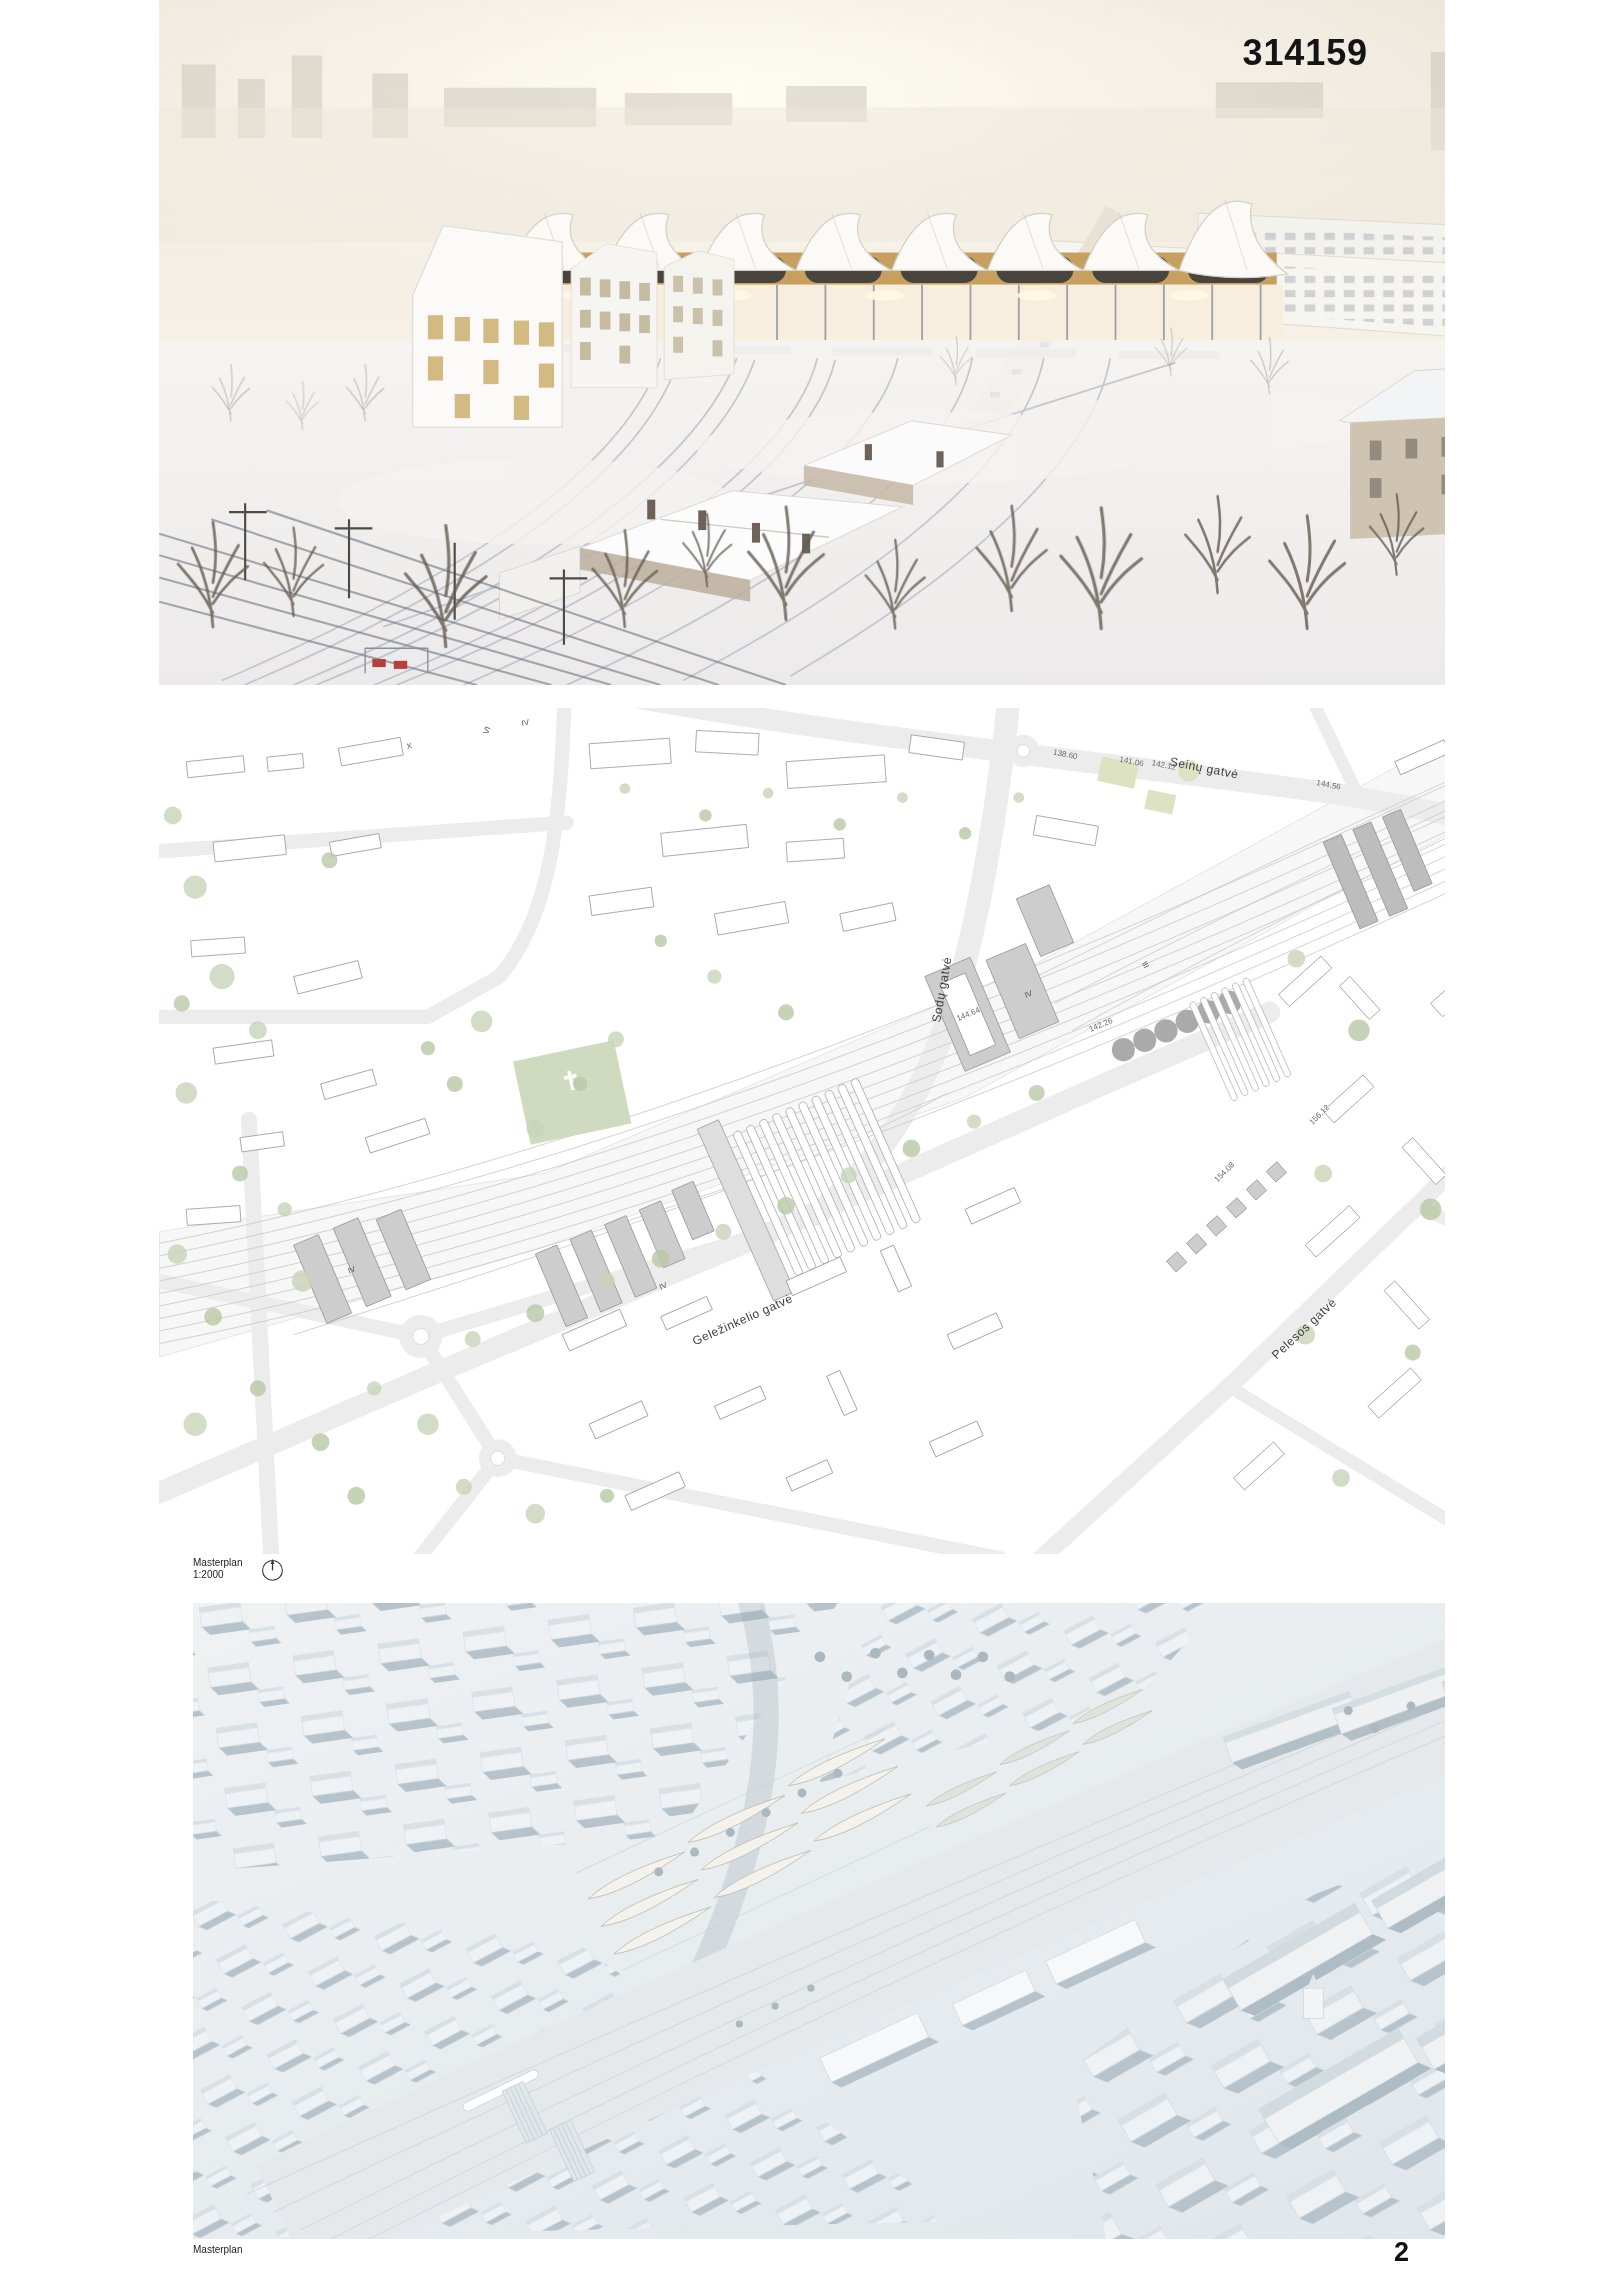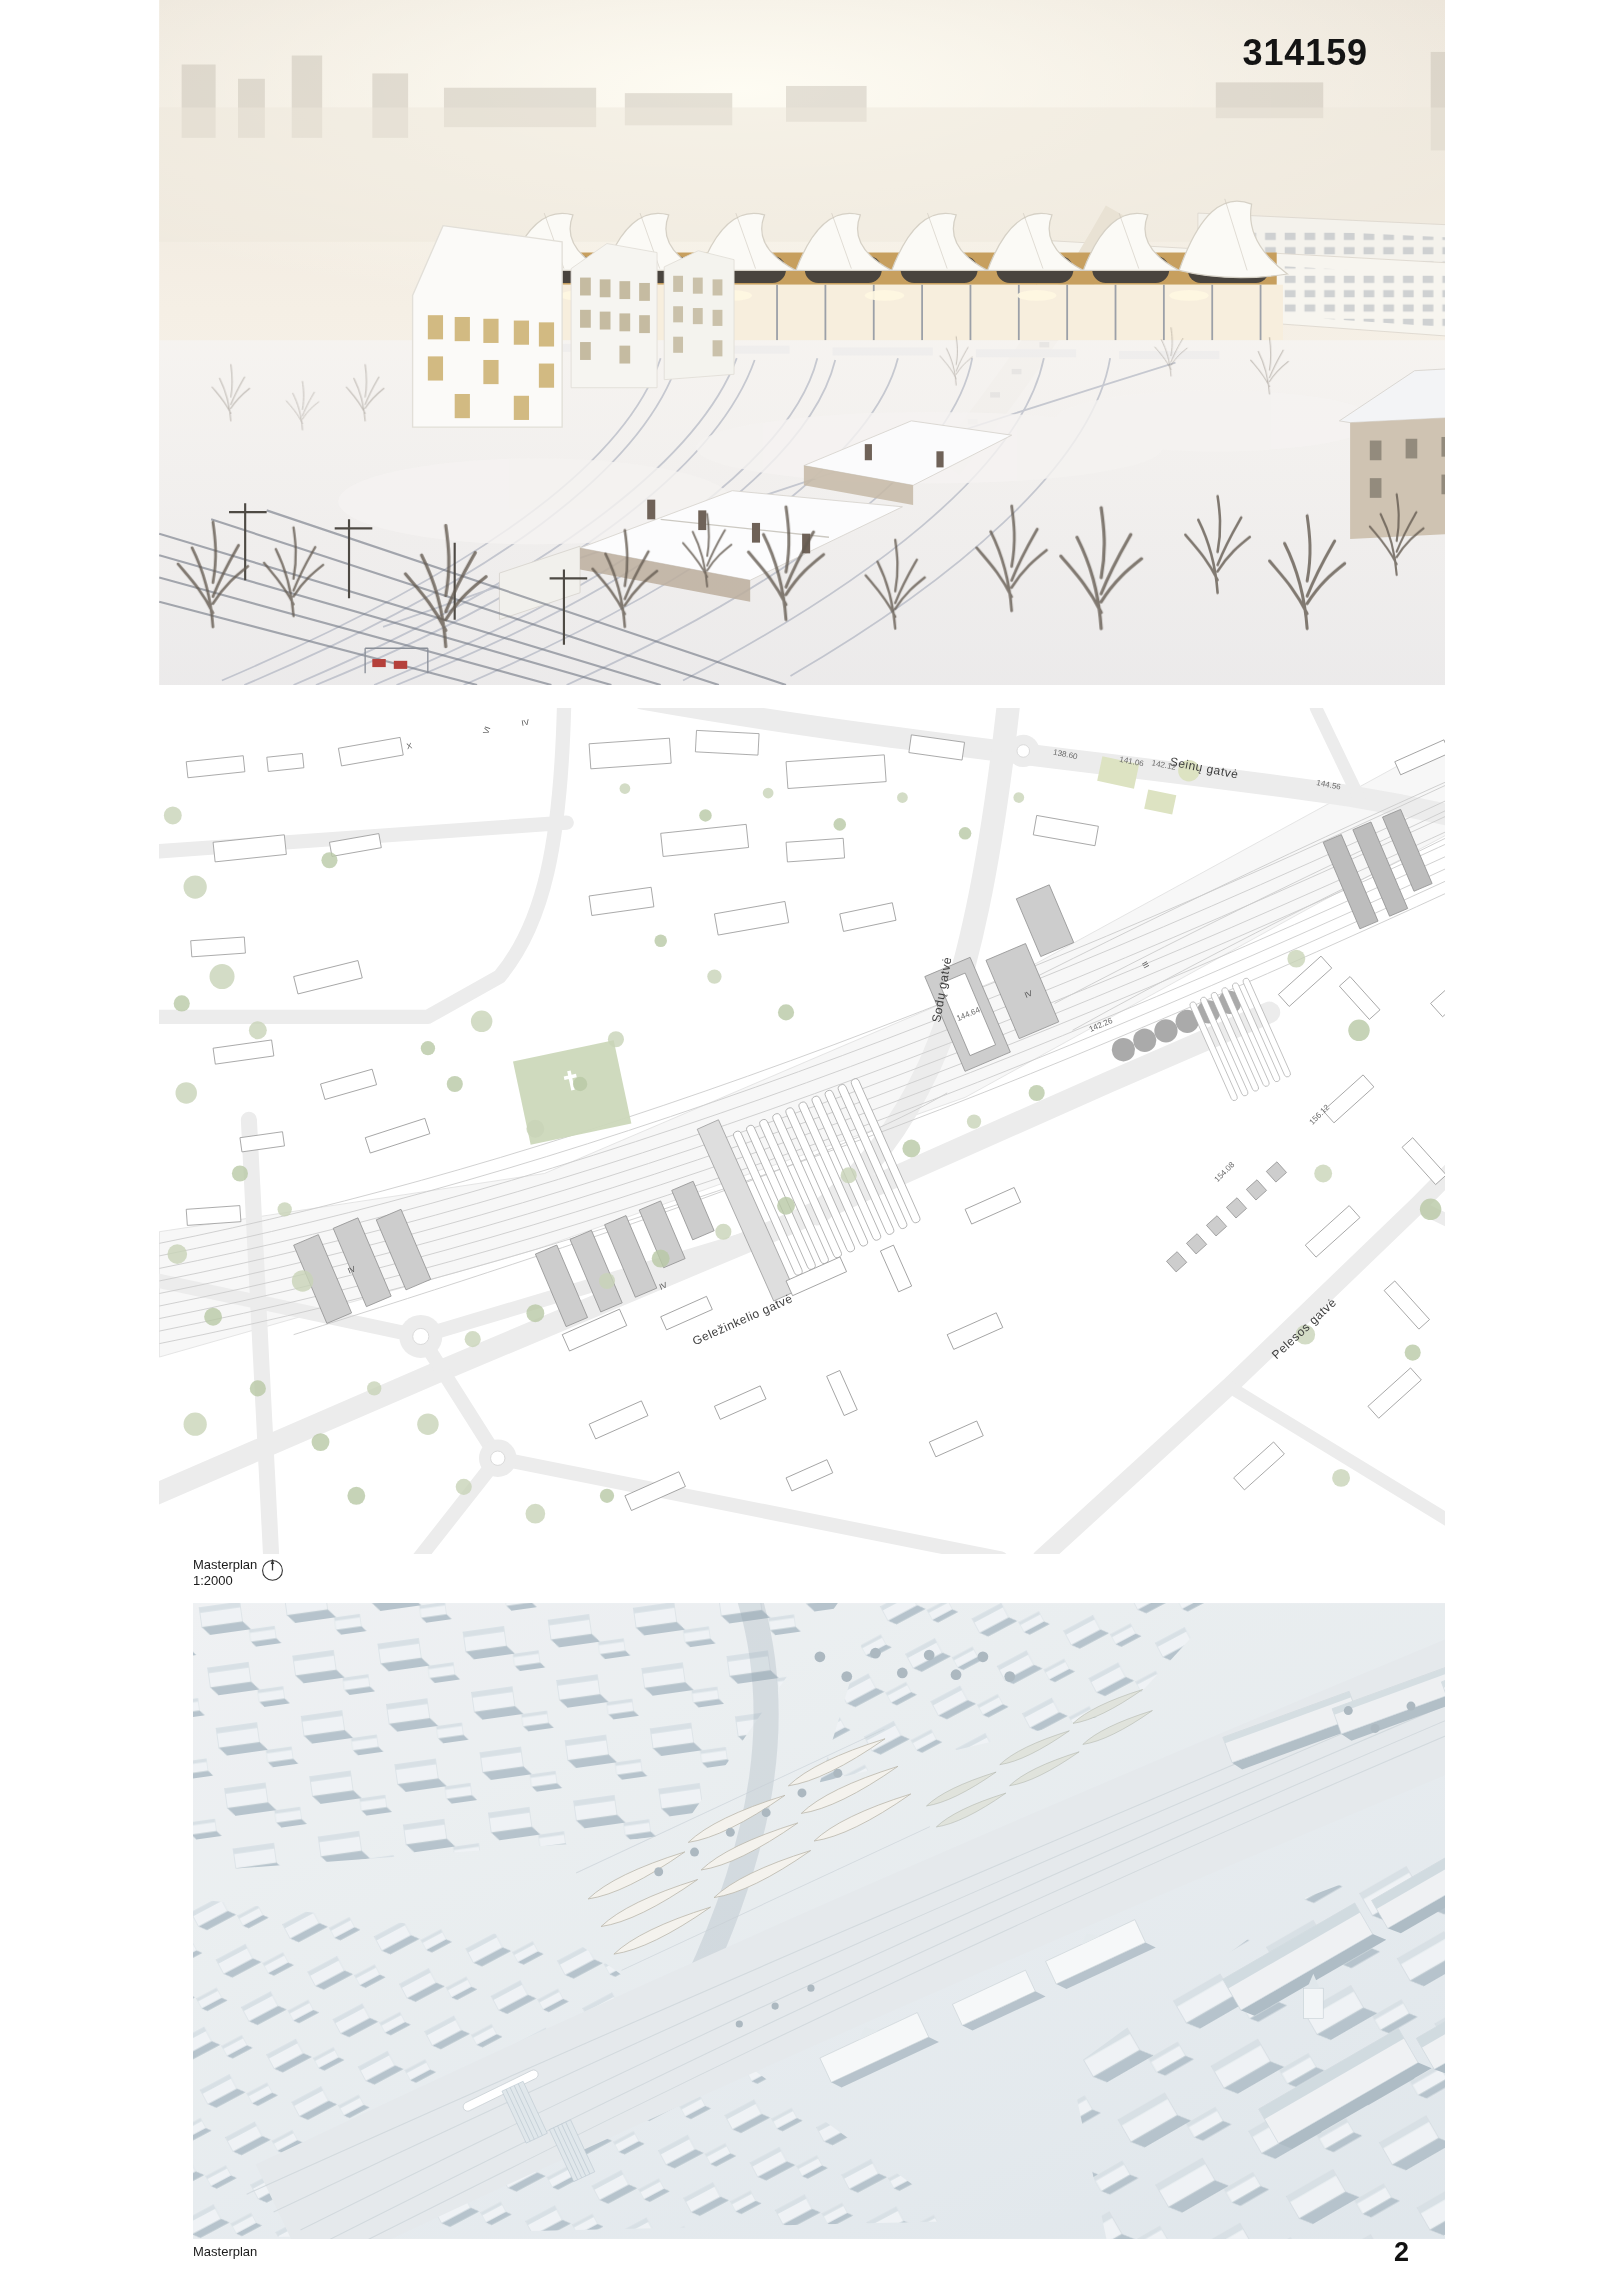--- a/index.html
+++ b/index.html
@@ -1,21 +1,21 @@
 <!DOCTYPE html>
 <html style="font-size:14.3px"><head>
 <meta charset="utf-8">
 <style>
   html,body{margin:0;padding:0;background:#ffffff;}
   body{font-family:"Liberation Sans",sans-serif;}
   .board{position:relative;width:1286px;height:2293px;background:#ffffff;overflow:hidden;margin:0 auto;}
   .panel{position:absolute;}
   .panel svg{display:block;}
   #entry-number{position:absolute;top:32px;right:77px;font-size:36px;font-weight:700;color:#141414;letter-spacing:0.9px;}
-  .caption{position:absolute;font-size:13px;line-height:1.2;color:#1b1b1b;}
+  .caption{position:absolute;font-size:10px;line-height:1.2;color:#1b1b1b;}
   #masterplan-caption{left:34px;top:1557px;}
   #north-icon{position:absolute;left:100px;top:1556px;}
   #axon-caption{left:34px;top:2244px;}
   #page-number{position:absolute;right:36px;top:2237px;font-size:27px;font-weight:700;color:#111;}
   text{font-family:"Liberation Sans",sans-serif;}
   .street{font-size:13.5px;fill:#3d3d3d;letter-spacing:.6px;}
   .elev{font-size:9px;fill:#6a6a6a;}
   .fmark{font-size:9px;fill:#555;}
 </style>
 </head>

